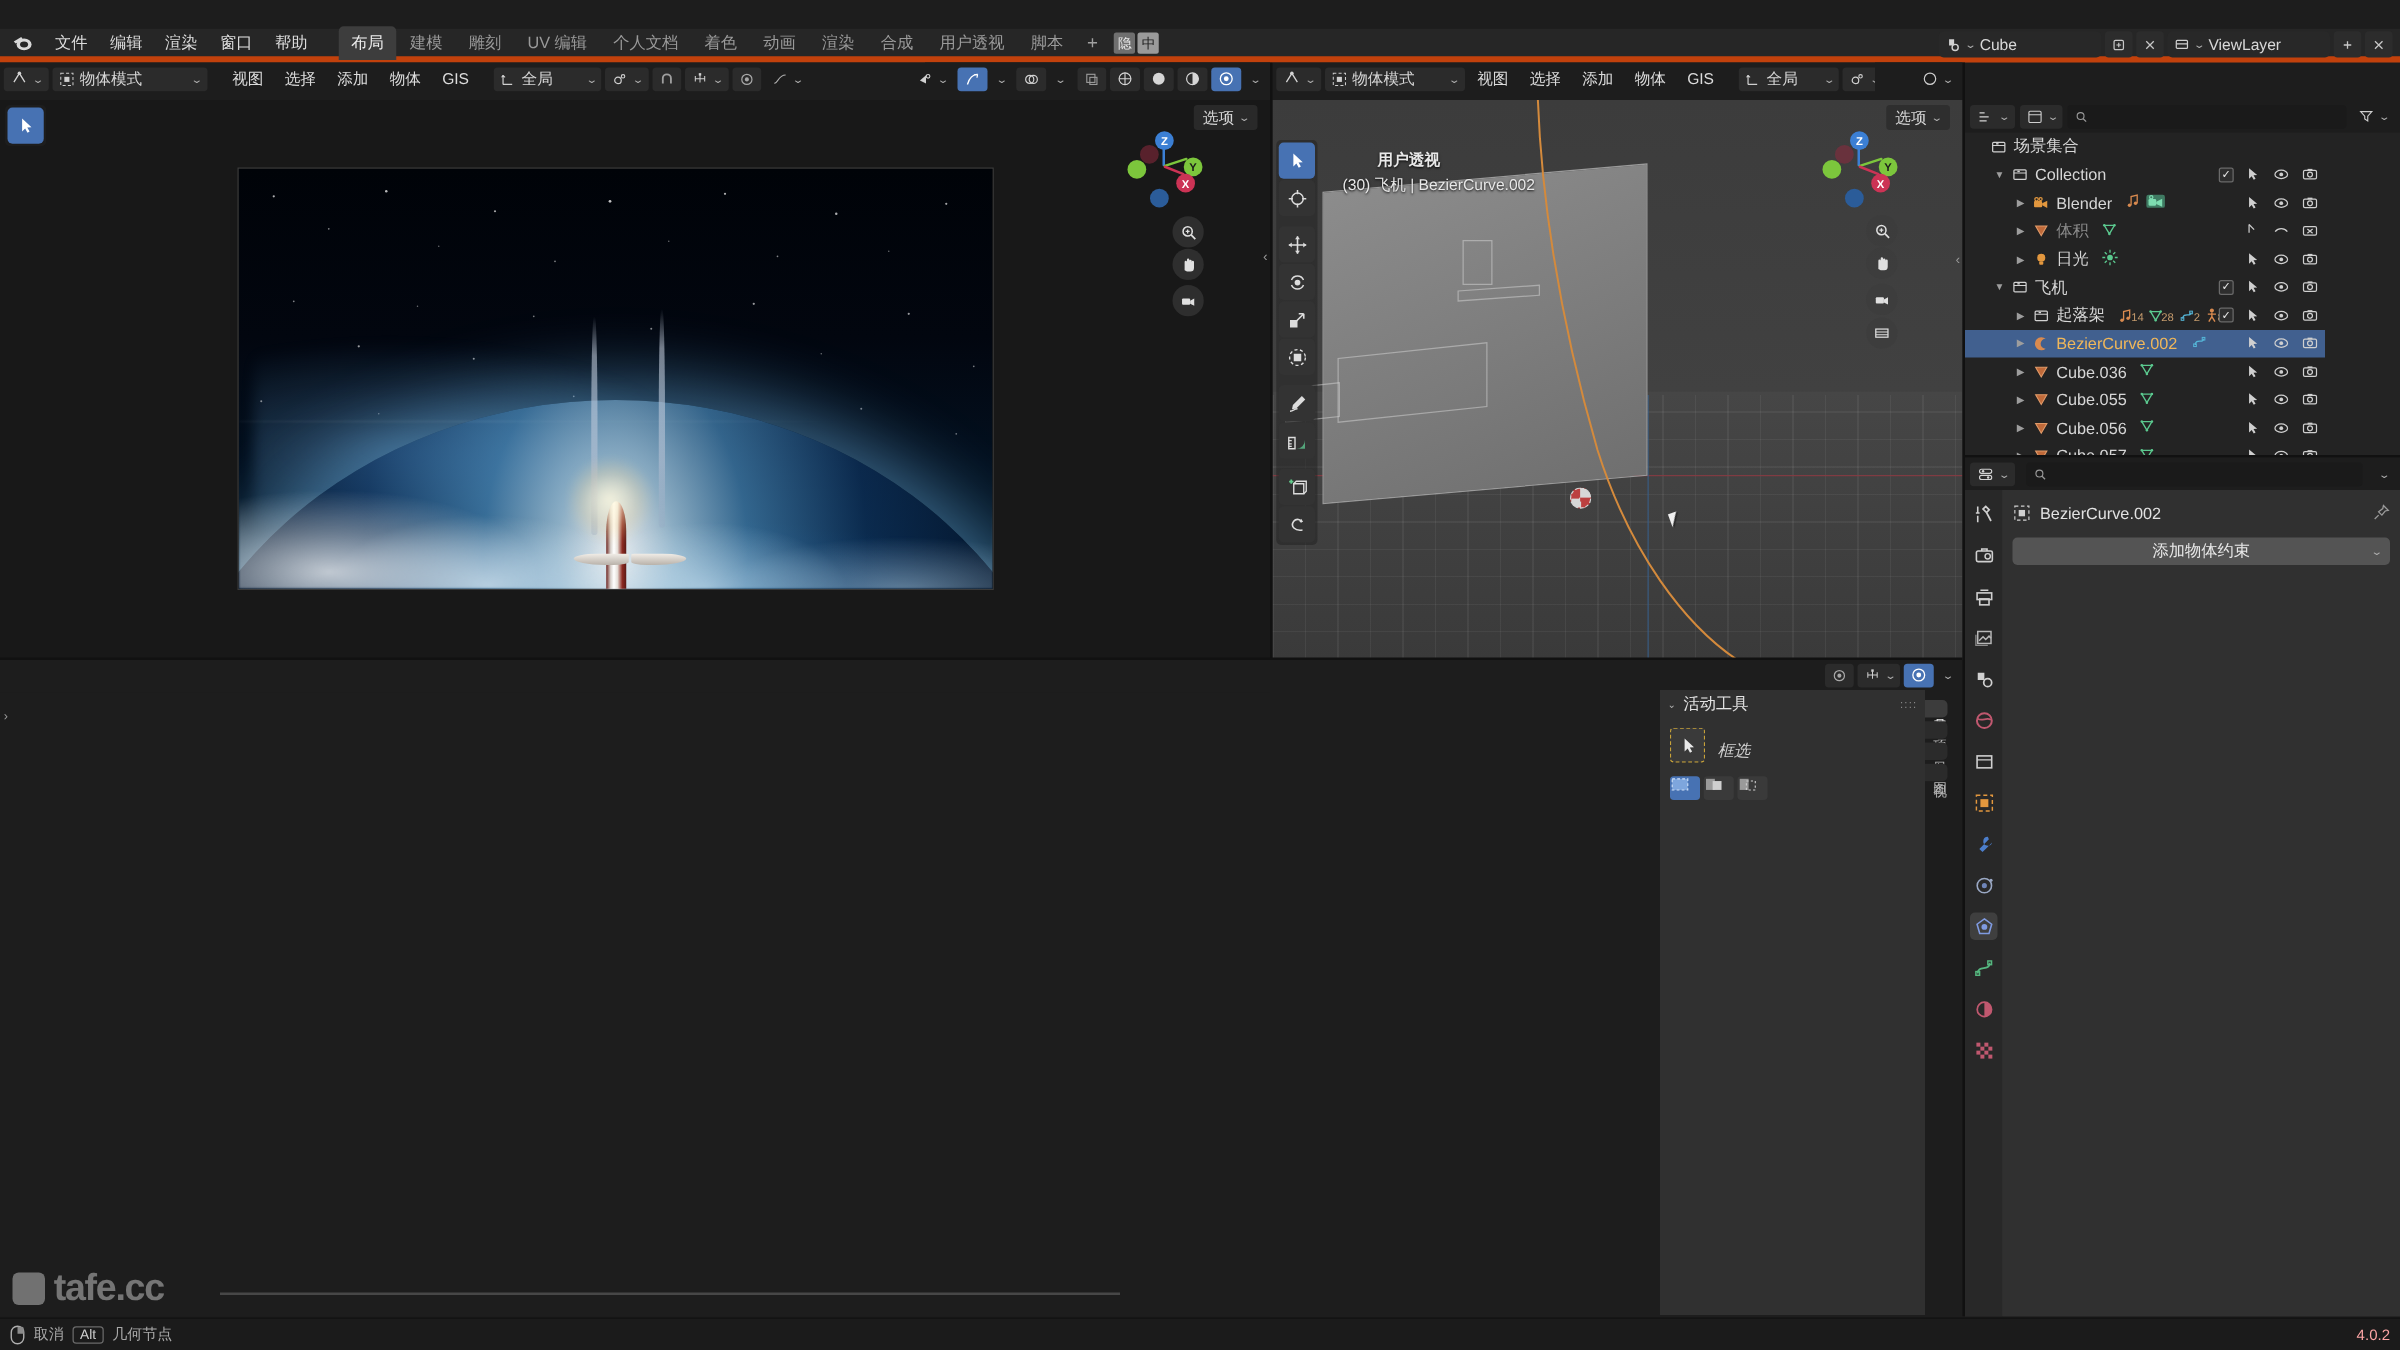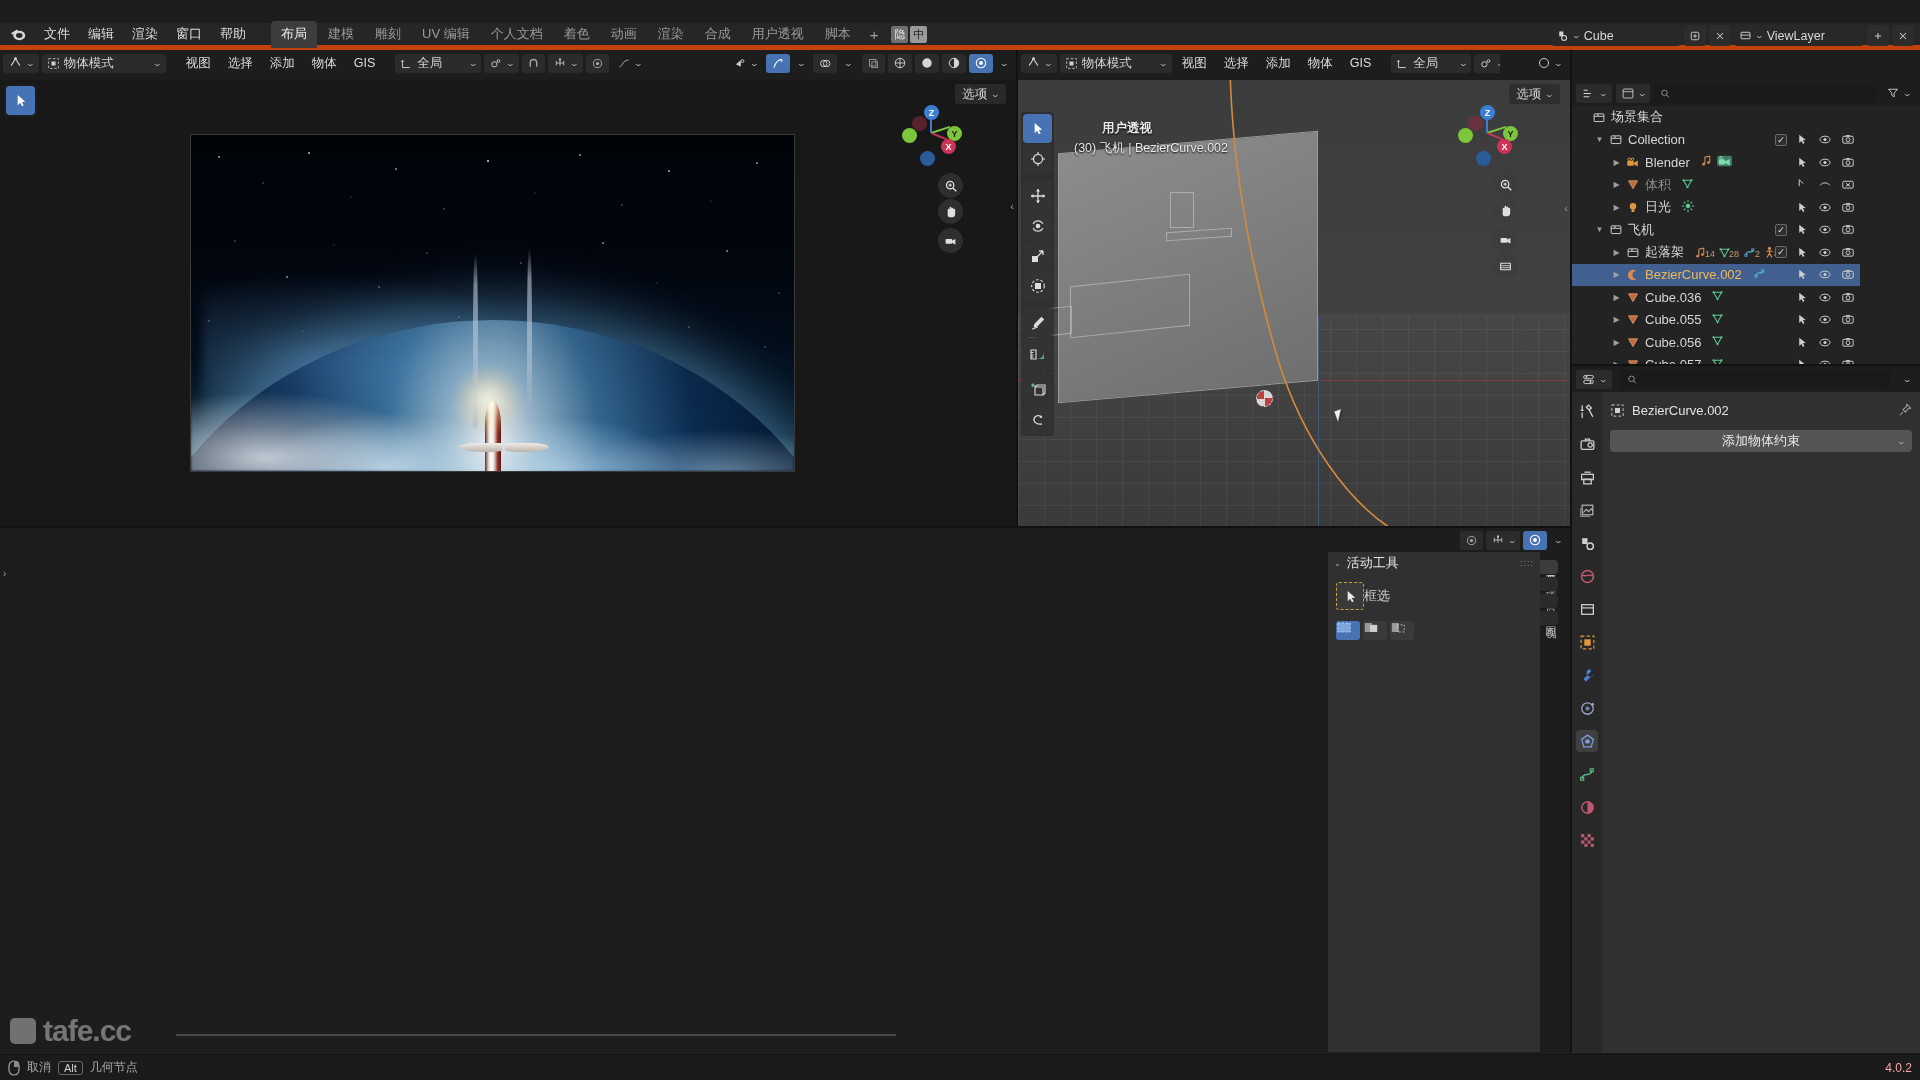--- a/index.html
+++ b/index.html
@@ -268,21 +268,21 @@
   .dropdownbar .chev { position:absolute; right:7px; }
 
   
   #npanel { position:absolute; left:1328px; top:552px; width:212px; height:500px; background:#303030; }
   .np-head {
     display:flex; align-items:center; gap:6px; height:22px; padding:0 6px;
     font-size:13px; color:#e2e2e2;
   }
   .np-grip { margin-left:auto; color:#8a8a8a; font-size:9px; letter-spacing:1px;}
   .np-body { padding:4px 8px; }
-  .np-toolrow { display:flex; align-items:center; padding-top:4px;}
+  .np-toolrow { display:flex; align-items:flex-end; gap:10px; padding-top:4px;font-style:italic;}
   .np-toolicon {
     width:28px;height:28px;border:1.5px dashed #c8a33a;border-radius:3px;
     display:flex;align-items:center;justify-content:center;background:#3a3a3a;
   }
   .np-modes { display:flex; gap:3px; margin-top:11px;}
   .np-mode { width:24px;height:19px;border-radius:3px;background:#3a3a3a; }
   .np-mode.on { background:#4772b3; }
   .np-tabs {
     position:absolute; left:212px; top:8px; width:18px;
     display:flex; flex-direction:column; gap:3px;

